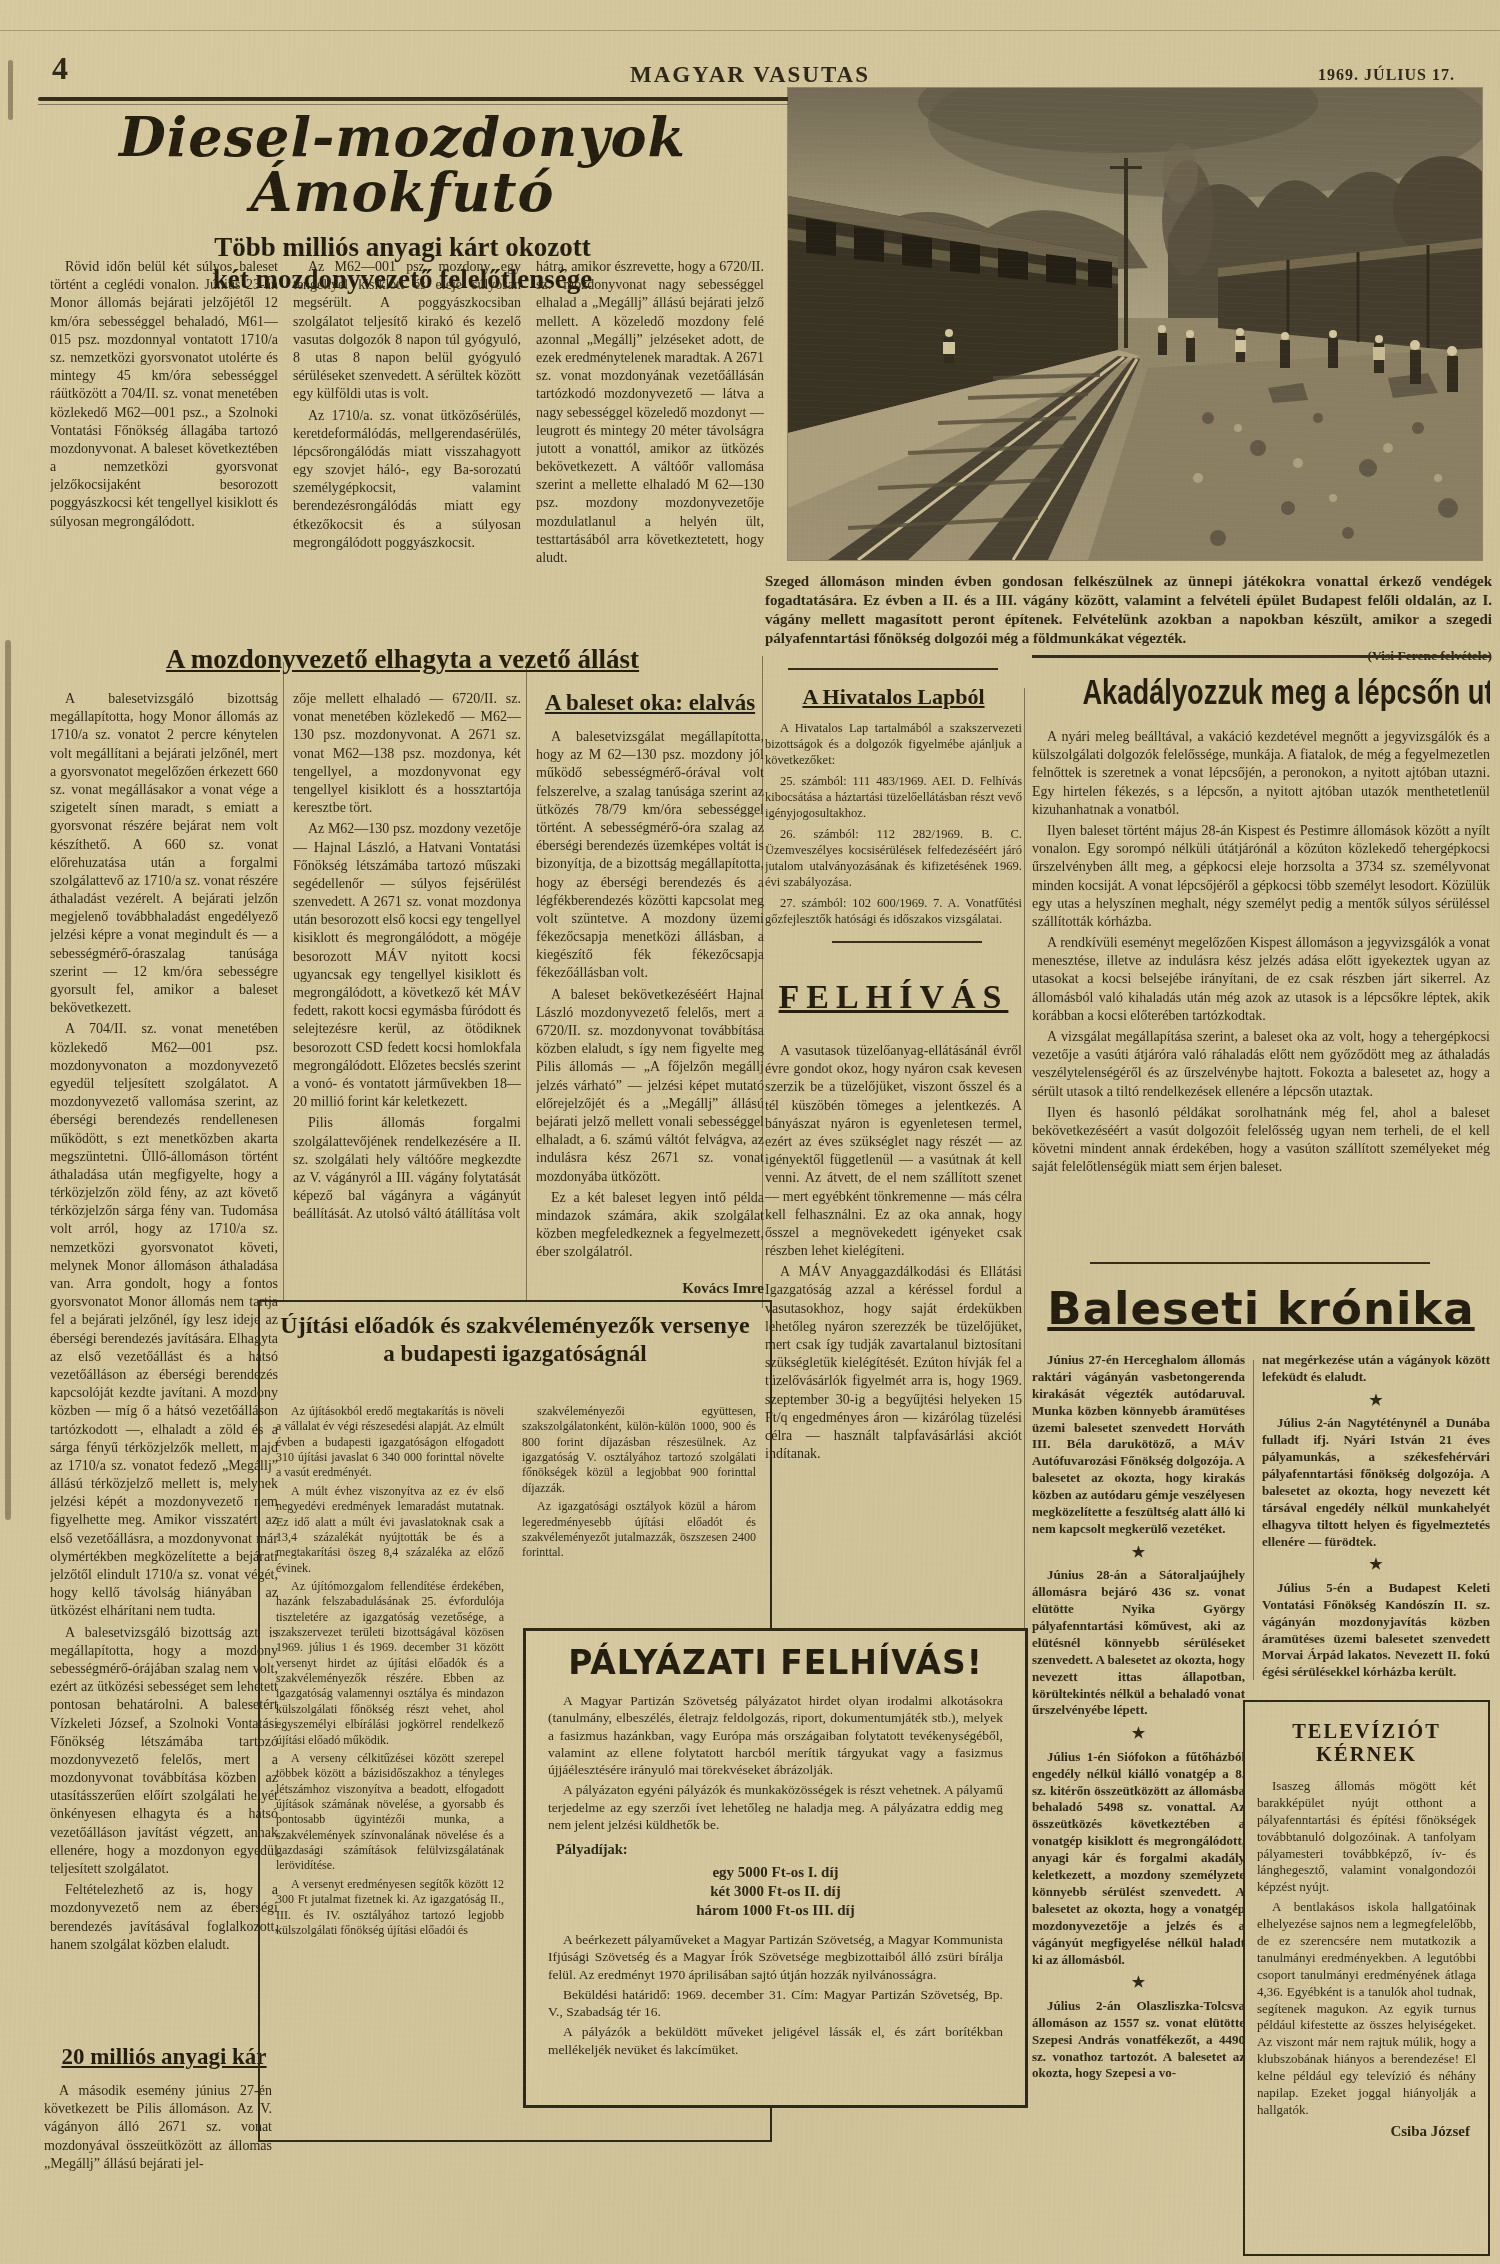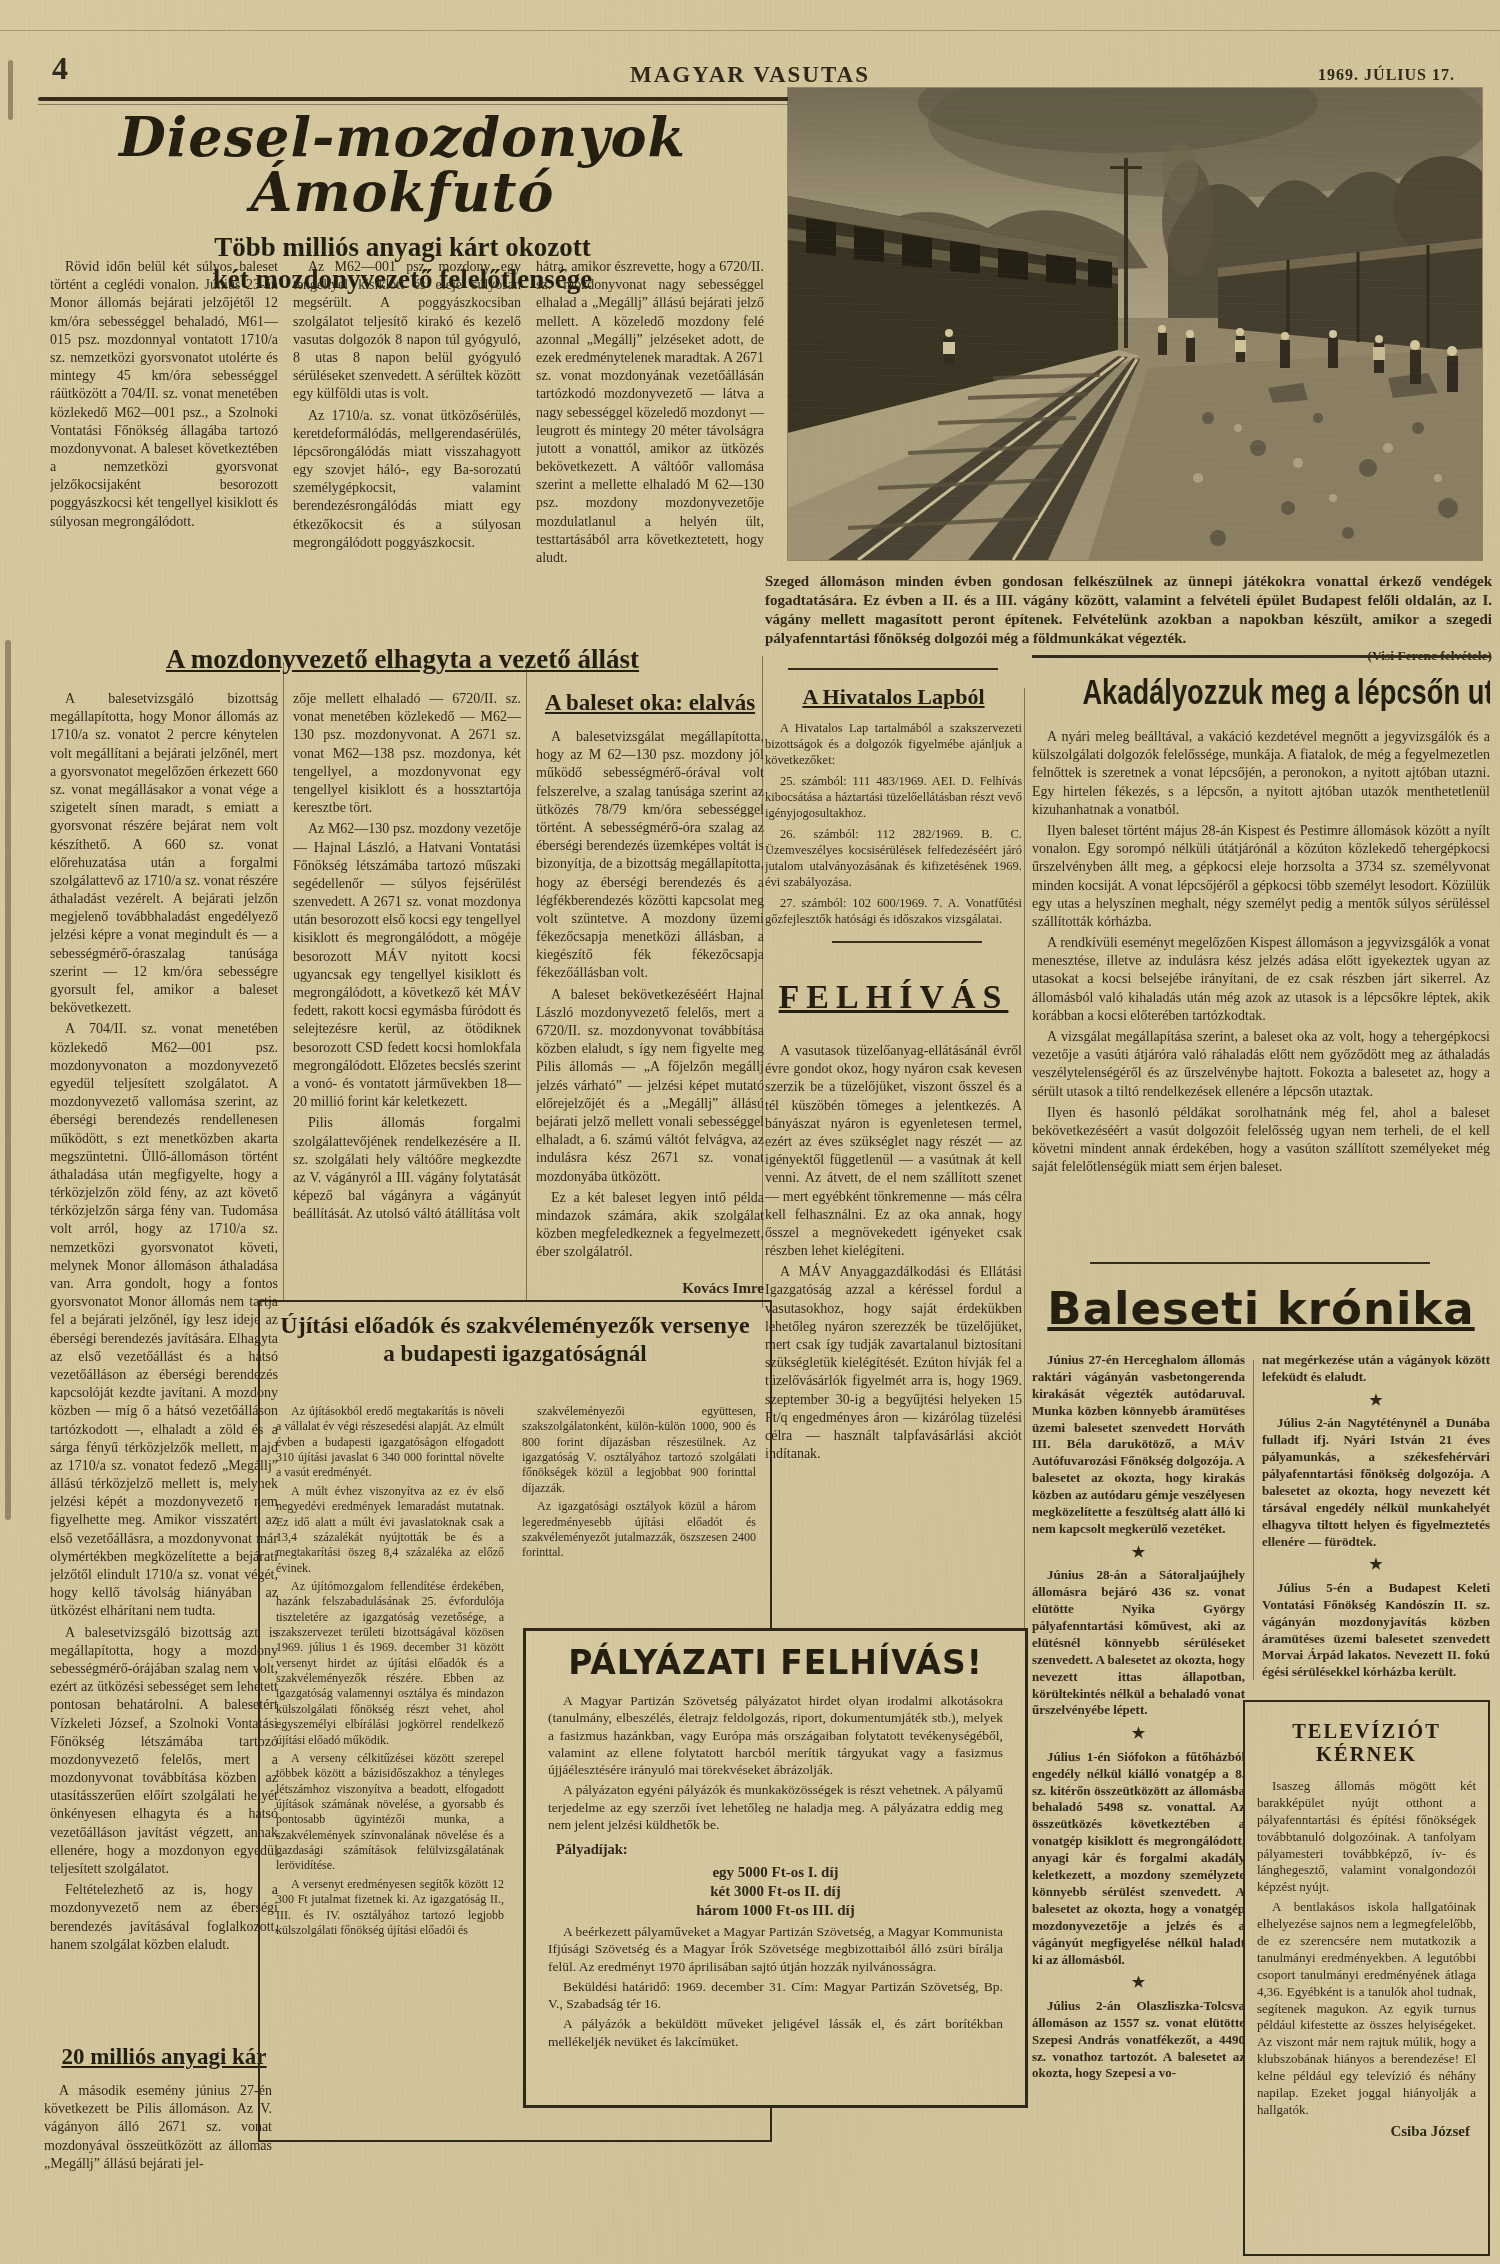--- a/index.html
+++ b/index.html
@@ -343,21 +343,21 @@
     <div>
         <p class="para">A Magyar Partizán Szövetség pályázatot hirdet olyan irodalmi alkotásokra (tanulmány, elbeszélés, életrajz feldolgozás, riport, dokumentumjáték stb.), melyek a fasizmus hazánkban, vagy Európa más országaiban folytatott tevékenységéből, valamint az ellene folytatott harcból merítik tárgyukat vagy a fasizmus újjáélesztésére irányuló mai törekvéseket ábrázolják.</p>
         <p class="para">A pályázaton egyéni pályázók és munkaközösségek is részt vehetnek. A pályamű terjedelme az egy szerzői ívet lehetőleg ne haladja meg. A pályázatra eddig meg nem jelent jelzési küldhetők be.</p>
       </div>
     <div class="prize-label">Pályadíjak:</div>
     <div>
         <p class="prize">egy 5000 Ft-os I. díj</p>
         <p class="prize">két 3000 Ft-os II. díj</p>
         <p class="prize">három 1000 Ft-os III. díj</p>
       </div>
-    <div style="margin-top:4px">
+    <div style="margin-top:12px">
         <p class="para">A beérkezett pályaműveket a Magyar Partizán Szövetség, a Magyar Kommunista Ifjúsági Szövetség és a Magyar Írók Szövetsége megbizottaiból álló zsüri bírálja felül. Az eredményt 1970 áprilisában sajtó útján hozzák nyilvánosságra.</p>
         <p class="para">Beküldési határidő: 1969. december 31. Cím: Magyar Partizán Szövetség, Bp. V., Szabadság tér 16.</p>
         <p class="para">A pályázók a beküldött műveket jeligével lássák el, és zárt borítékban mellékeljék nevüket és lakcímüket.</p>
       </div>
   </div>
 
   <div class="tv-box">
     <h2>TELEVÍZIÓT KÉRNEK</h2>
     <div>
         <p class="para">Isaszeg állomás mögött két barakképület nyújt otthont a pályafenntartási és építési főnökségek továbbtanuló dolgozóinak. A tanfolyam pályamesteri továbbképző, ív- és lánghegesztő, valamint vonalgondozói képzést nyújt.</p>

